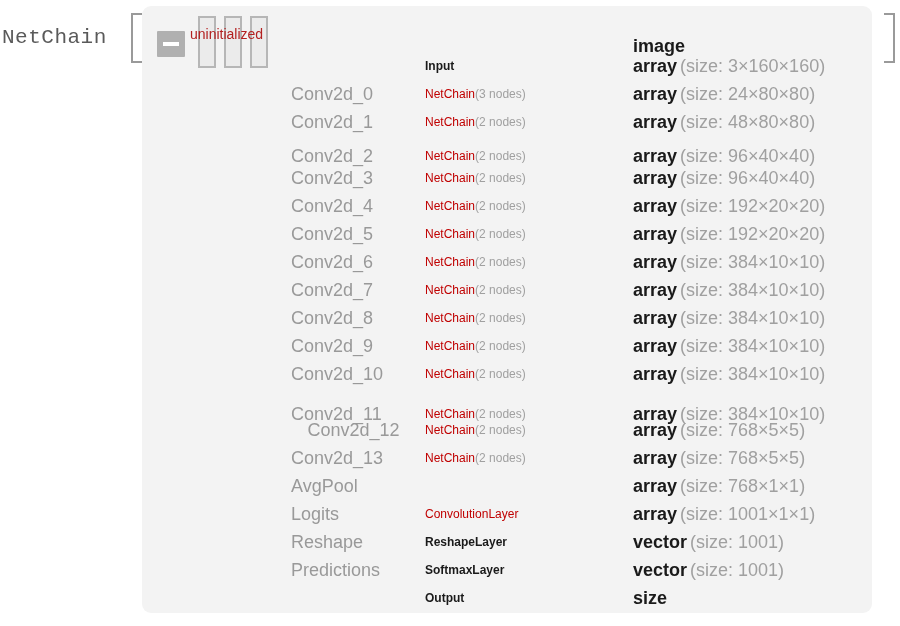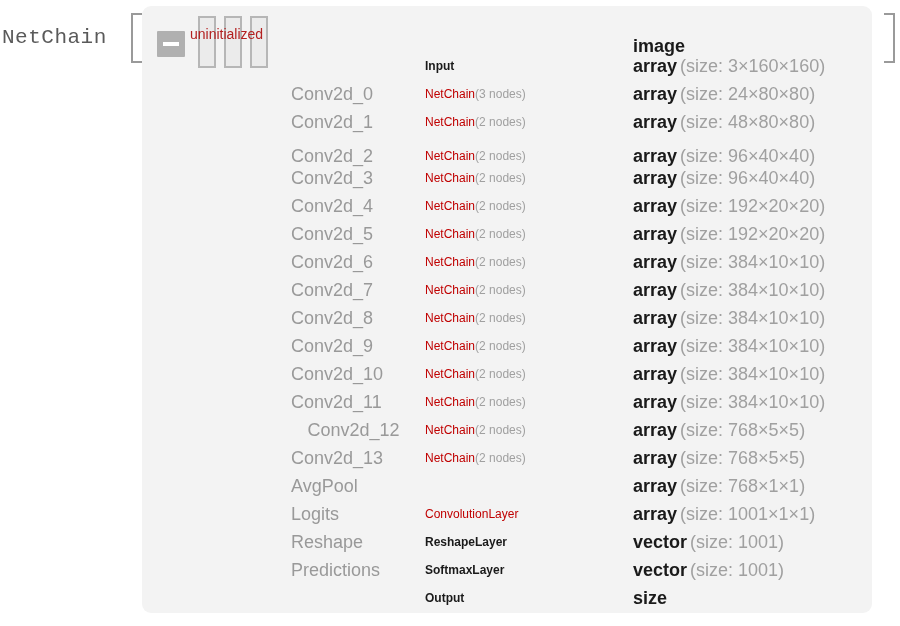--- a/index.html
+++ b/index.html
@@ -246,21 +246,21 @@
         <div class="row" style="top: 326px;">
           <div class="col-name">Conv2d_9</div>
           <div class="col-type"><span class="tname highlight">NetChain</span><span class="tsub">(2 nodes)</span></div>
           <div class="col-shape"><span class="sname">array</span><span class="ssub">(size: 384×10×10)</span></div>
         </div>
         <div class="row" style="top: 354px;">
           <div class="col-name">Conv2d_10</div>
           <div class="col-type"><span class="tname highlight">NetChain</span><span class="tsub">(2 nodes)</span></div>
           <div class="col-shape"><span class="sname">array</span><span class="ssub">(size: 384×10×10)</span></div>
         </div>
-        <div class="row" style="top: 382px; text-decoration: underline;">
+        <div class="row" style="top: 394px; text-decoration: underline;">
           <div class="col-name">Conv2d_11</div>
           <div class="col-type"><span class="tname highlight">NetChain</span><span class="tsub">(2 nodes)</span></div>
           <div class="col-shape"><span class="sname">array</span><span class="ssub">(size: 384×10×10)</span></div>
         </div>
         <div class="row" style="top: 410px; text-align: center;">
           <div class="col-name">Conv2d_12</div>
           <div class="col-type"><span class="tname highlight">NetChain</span><span class="tsub">(2 nodes)</span></div>
           <div class="col-shape"><span class="sname">array</span><span class="ssub">(size: 768×5×5)</span></div>
         </div>
         <div class="row" style="top: 438px;">

